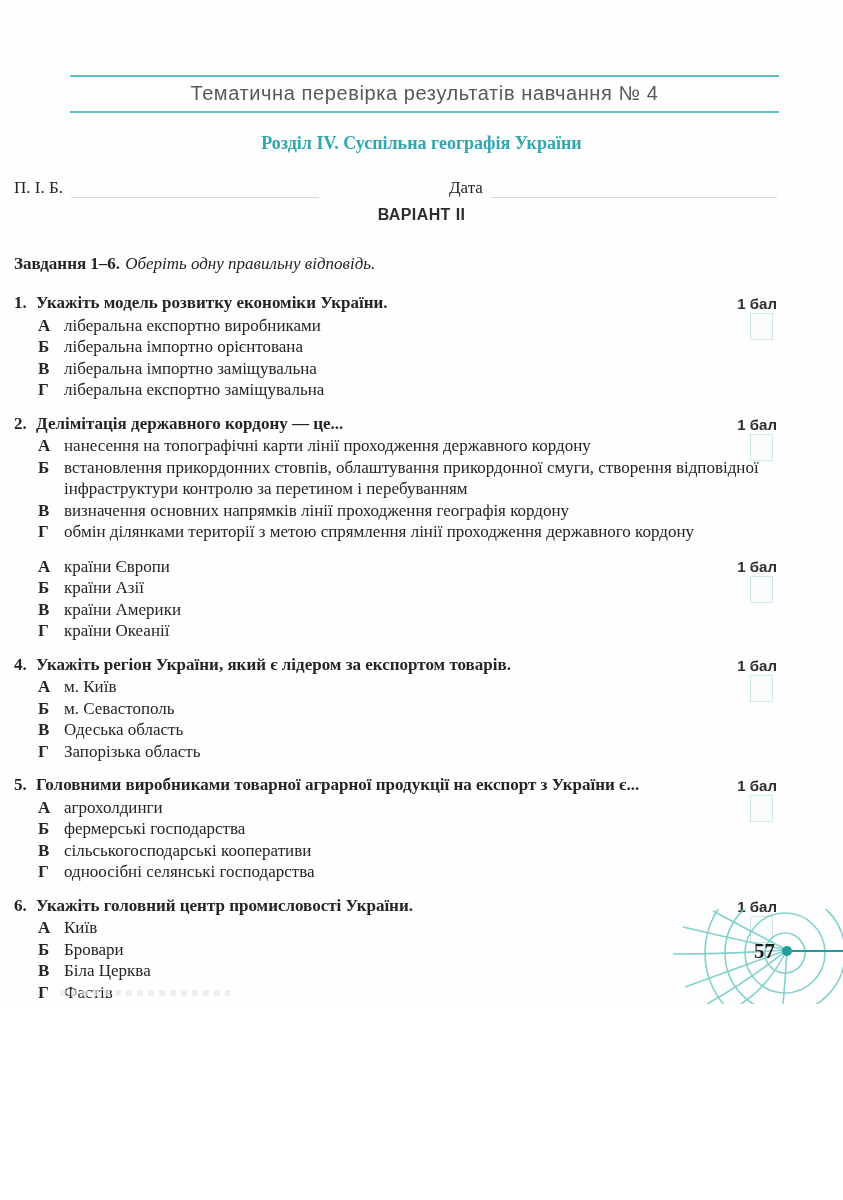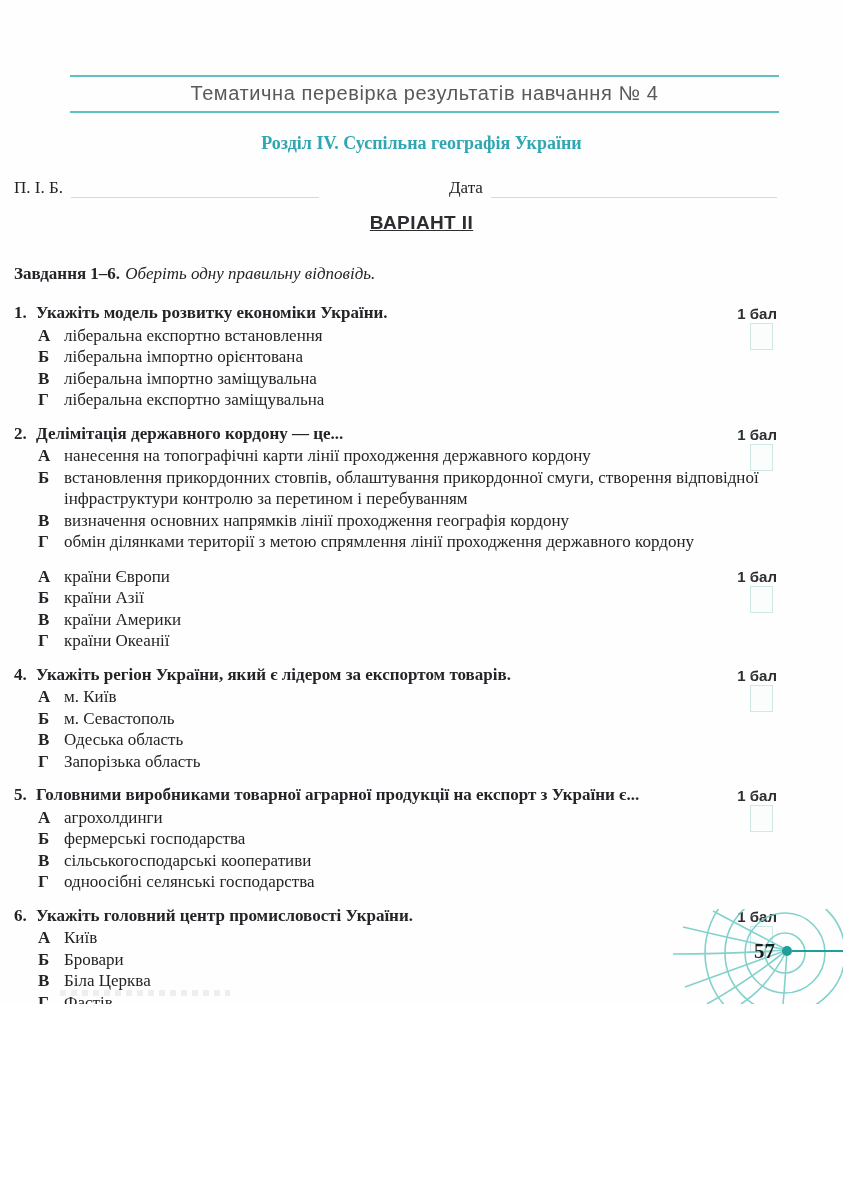--- a/index.html
+++ b/index.html
@@ -42,39 +42,38 @@
     text-align:center;
     font-family:"Liberation Serif",serif;
     font-weight:bold;
     font-size:18px;
     color:var(--teal-text);
   }
   
   .pib-row{
     display:flex;
     align-items:flex-end;
-    margin:24px 66px 14px 14px;
+    margin:24px 66px 8px 14px;
     font-size:17px;
   }
   .pib-row .fill-line{
     border-bottom:1.5px solid var(--faint-line);
     height:18px;
   }
   .pib-row .name-line{flex:0 0 248px;margin-left:8px;}
   .pib-row .date-label{margin-left:130px;}
   .pib-row .date-line{flex:1;margin-left:8px;}
   
   .variant-title{
     text-align:center;
     font-family:"Liberation Sans",sans-serif;
     font-weight:bold;
-    font-size:19px;
+    font-size:16px;
     letter-spacing:.4px;
     color:#2b2d31;
-    text-decoration:underline;
   }
   
   .instruction{
     margin:29px 66px 0 14px;
     font-size:17px;
     line-height:21px;
   }
   .instruction .lead{font-weight:bold;}
   .instruction .rest{font-style:italic;margin-left:5px;}
   
@@ -171,21 +170,21 @@
     <section class="question">
       <div class="q-head">
         <span class="q-num">1.</span><span class="q-text">Укажіть модель розвитку економіки України.</span>
       </div>
       <span class="q-points">1 бал</span>
       <div class="answer-box"></div>
       <ul class="options">
 
       <li class="opt">
           <span class="opt-letter">А</span>
-          <span class="opt-text">ліберальна експортно встановлення</span>
+          <span class="opt-text">ліберальна експортно виробниками</span>
         </li>
           <li class="opt">
           <span class="opt-letter">Б</span>
           <span class="opt-text">ліберальна імпортно орієнтована</span>
         </li>
           <li class="opt">
           <span class="opt-letter">В</span>
           <span class="opt-text">ліберальна імпортно заміщувальна</span>
         </li>
           <li class="opt">

